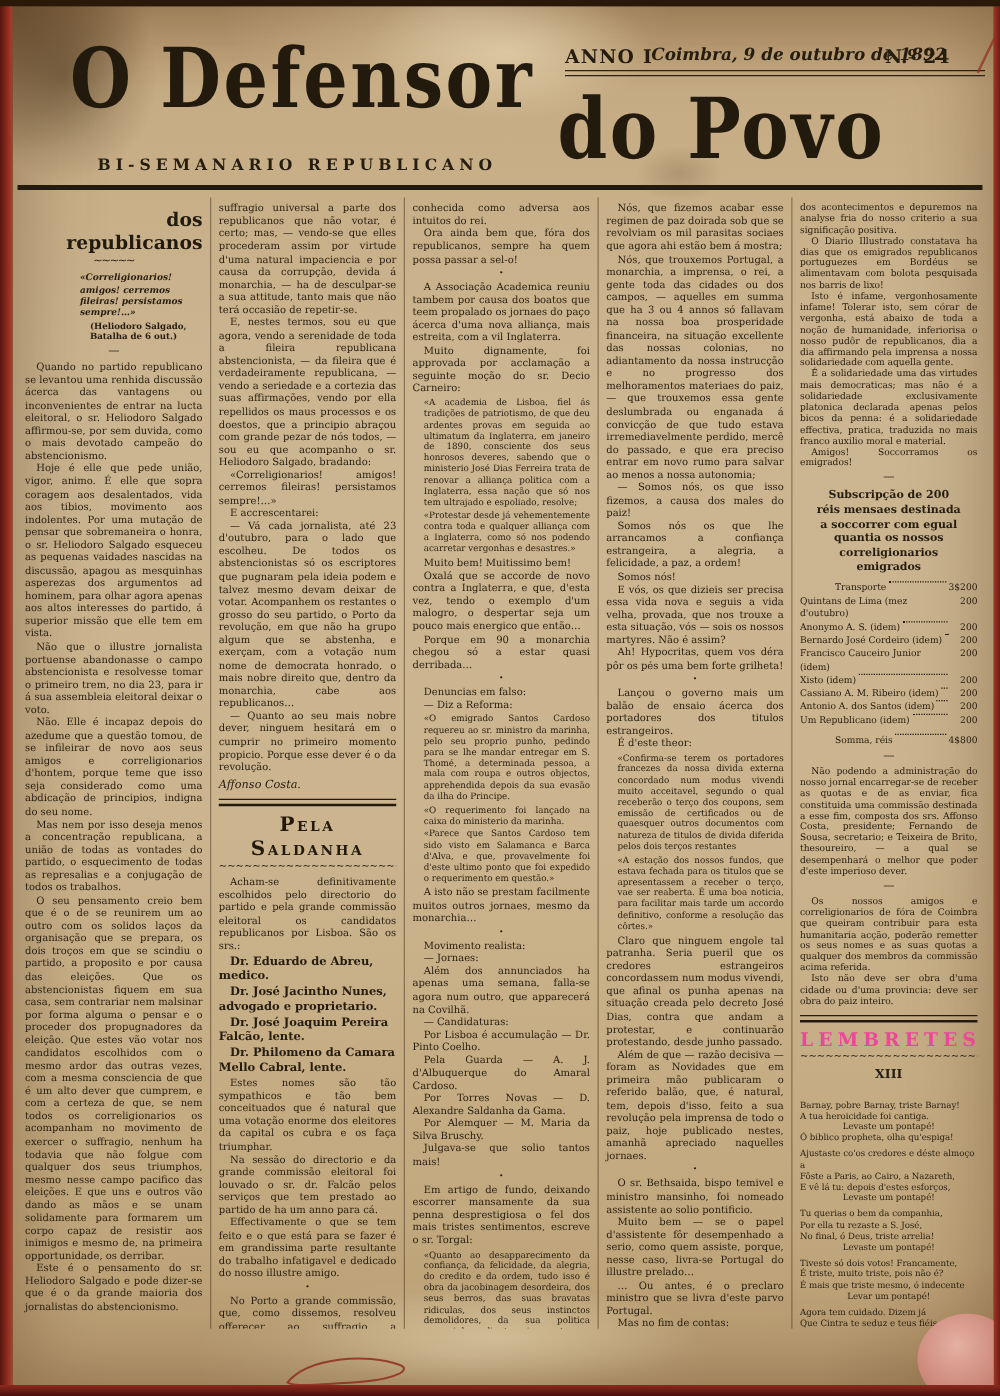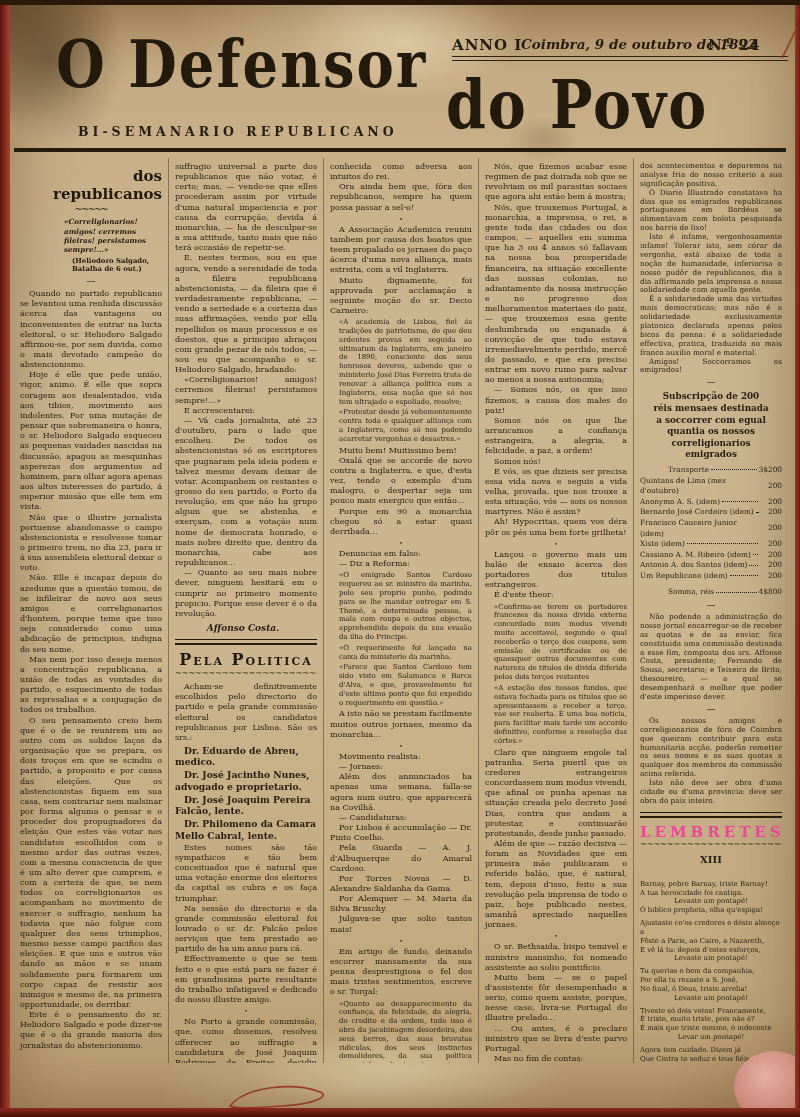--- a/index.html
+++ b/index.html
@@ -34,33 +34,33 @@
   #thick{position:absolute;left:14px;top:148px;width:772px;height:4px;background:#241b0e}
   
   #cols{position:absolute;left:14px;top:158px;width:774px;height:905px;display:flex}
   .col{flex:1 1 0;padding:4px 6px 0;overflow:hidden;border-left:1px solid rgba(72,52,28,.5)}
   .col:first-child{border-left:none}
   .p{font-size:8px;line-height:1.27;text-align:justify;text-indent:9px;margin:0}
   .pni{text-indent:0}
   .q{font-size:7px;line-height:1.26;text-align:justify;margin:2px 0 2px 9px}
   .star{text-align:center;font-size:6px;margin:3px 0;line-height:1}
   .dash{text-align:center;font-size:9px;margin:3px 0;line-height:1}
-  .sig{text-align:center;font-style:italic;font-size:9px;font-weight:700;margin:4px 6px 3px 0}
+  .sig{text-align:left;font-style:italic;font-size:9px;font-weight:400;margin:4px 6px 3px 0}
   .dbl{height:3px;border-top:1px solid #241b0e;border-bottom:2px solid #241b0e;margin:6px 0 5px}
   .h-article{margin:6px 0 1px;font-weight:bold;font-size:15px;line-height:1.18;color:#221a0d}
   .hl2{text-align:right}
   .orn{text-align:center;font-size:9px;letter-spacing:-1px;line-height:1;margin:2px 0 3px}
   .epi{font-size:7.2px;font-weight:bold;font-style:italic;line-height:1.3;margin:3px 0 1px 44px;text-align:left}
   .episrc{font-size:6.9px;font-weight:bold;margin:2px 0 1px 52px;line-height:1.25}
   .h2{text-align:center;margin:4px 0 1px;color:#221a0d}
   .pela{font-variant:small-caps;font-size:16px;letter-spacing:2px;font-weight:600}
   .wavy{text-align:center;font-size:8px;line-height:1;margin:0 0 4px;white-space:nowrap;overflow:hidden}
   .cand{font-size:9.2px;font-weight:bold;line-height:1.22;margin:2px 0;text-indent:9px;text-align:left}
   .subh{font-weight:bold;font-size:8.8px;line-height:1.32;text-align:center;margin:4px 12px 4px}
-  .lrow{display:flex;align-items:center;font-size:7.3px;line-height:1.45}
+  .lrow{display:flex;align-items:flex-start;font-size:7.3px;line-height:1.45}
   .ld{flex:1;border-bottom:1px dotted #241b0e;margin:0 2px 1px}
   .lv{text-align:right;min-width:22px}
   .lrow-ind{margin-left:28px}
   .lrow-tot{margin:6px 0 3px 28px;font-weight:500}
   .h3{text-align:center;font-size:15px;font-weight:bold;letter-spacing:4px;margin:5px 0 0;color:#ec4899}
   .rom{text-align:center;font-weight:bold;font-size:10px;margin:5px 0 15px}
   .stanza{font-size:6.9px;line-height:1.28;margin:0 0 4px;text-align:left}
   .vref{text-align:center}
   
   .col:last-child .p{font-size:7.3px;line-height:1.22}
@@ -118,21 +118,21 @@
       </div>
     <div class="col" id="col2">
         <div class="p pni">suffragio universal a parte dos republicanos que não votar, é certo; mas, — vendo-se que elles procederam assim por virtude d'uma natural impaciencia e por causa da corrupção, devida á monarchia, — ha de desculpar-se a sua attitude, tanto mais que não terá occasião de repetir-se.</div>
         <div class="p">E, nestes termos, sou eu que agora, vendo a serenidade de toda a fileira republicana abstencionista, — da fileira que é verdadeiramente republicana, — vendo a seriedade e a cortezia das suas affirmações, vendo por ella repellidos os maus processos e os doestos, que a principio abraçou com grande pezar de nós todos, — sou eu que acompanho o sr. Heliodoro Salgado, bradando:</div>
         <div class="p">«Correligionarios! amigos! cerremos fileiras! persistamos sempre!…»</div>
         <div class="p">E accrescentarei:</div>
         <div class="p">— Vá cada jornalista, até 23 d'outubro, para o lado que escolheu. De todos os abstencionistas só os escriptores que pugnaram pela ideia podem e talvez mesmo devam deixar de votar. Acompanhem os restantes o grosso do seu partido, o Porto da revolução, em que não ha grupo algum que se abstenha, e exerçam, com a votação num nome de democrata honrado, o mais nobre direito que, dentro da monarchia, cabe aos republicanos…</div>
         <div class="p">— Quanto ao seu mais nobre dever, ninguem hesitará em o cumprir no primeiro momento propicio. Porque esse dever é o da revolução.</div>
         <div class="sig">Affonso Costa.</div>
         <div class="dbl"></div>
-        <div class="h2 pela">Pela Politica</div>
+        <div class="h2 pela">Pela Saldanha</div>
         <div class="wavy">~~~~~~~~~~~~~~~~~~~~~~~~~~~~</div>
         <div class="p">Acham-se definitivamente escolhidos pelo directorio do partido e pela grande commissão eleitoral os candidatos republicanos por Lisboa. São os srs.:</div>
         <div class="cand">Dr. Eduardo de Abreu, medico.</div>
         <div class="cand">Dr. José Jacintho Nunes, advogado e proprietario.</div>
         <div class="cand">Dr. José Joaquim Pereira Falcão, lente.</div>
         <div class="cand">Dr. Philomeno da Camara Mello Cabral, lente.</div>
         <div class="p">Estes nomes são tão sympathicos e tão bem conceituados que é natural que uma votação enorme dos eleitores da capital os cubra e os faça triumphar.</div>
         <div class="p">Na sessão do directorio e da grande commissão eleitoral foi louvado o sr. dr. Falcão pelos serviços que tem prestado ao partido de ha um anno para cá.</div>
         <div class="p">Effectivamente o que se tem feito e o que está para se fazer é em grandissima parte resultante do trabalho infatigavel e dedicado do nosso illustre amigo.</div>
         <div class="star">•</div>

